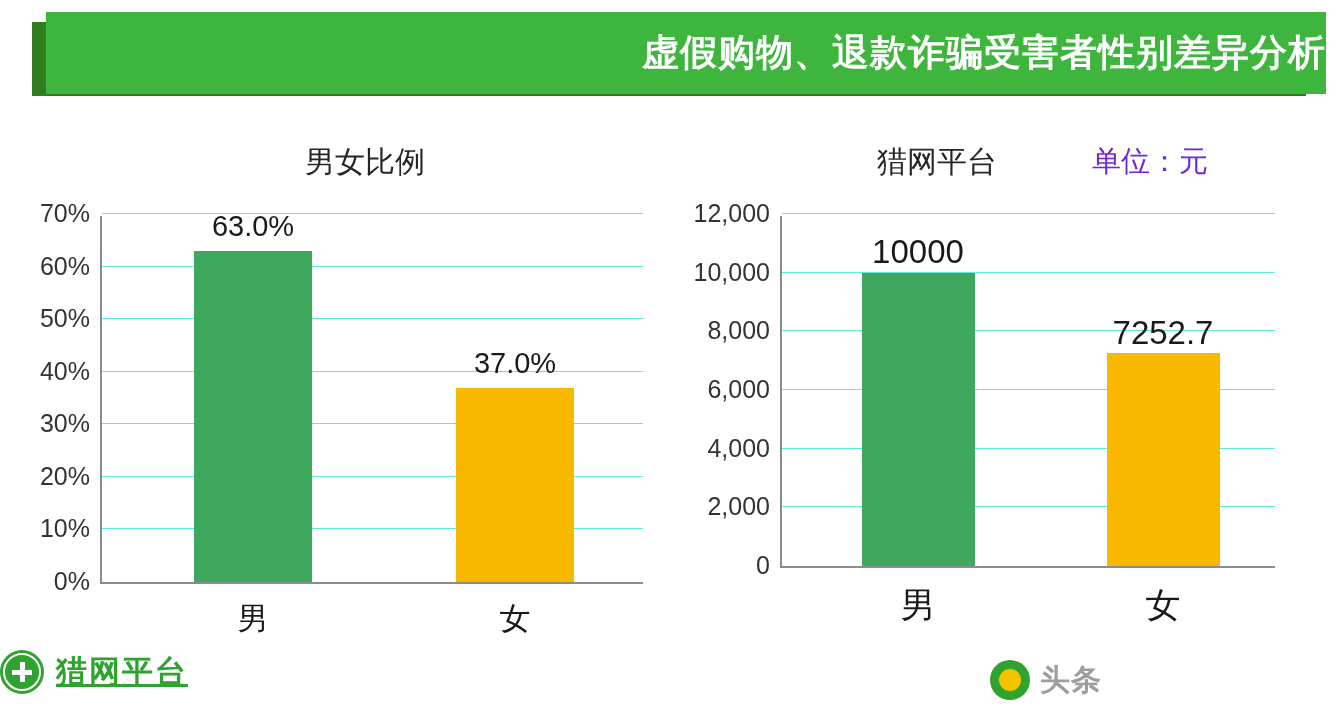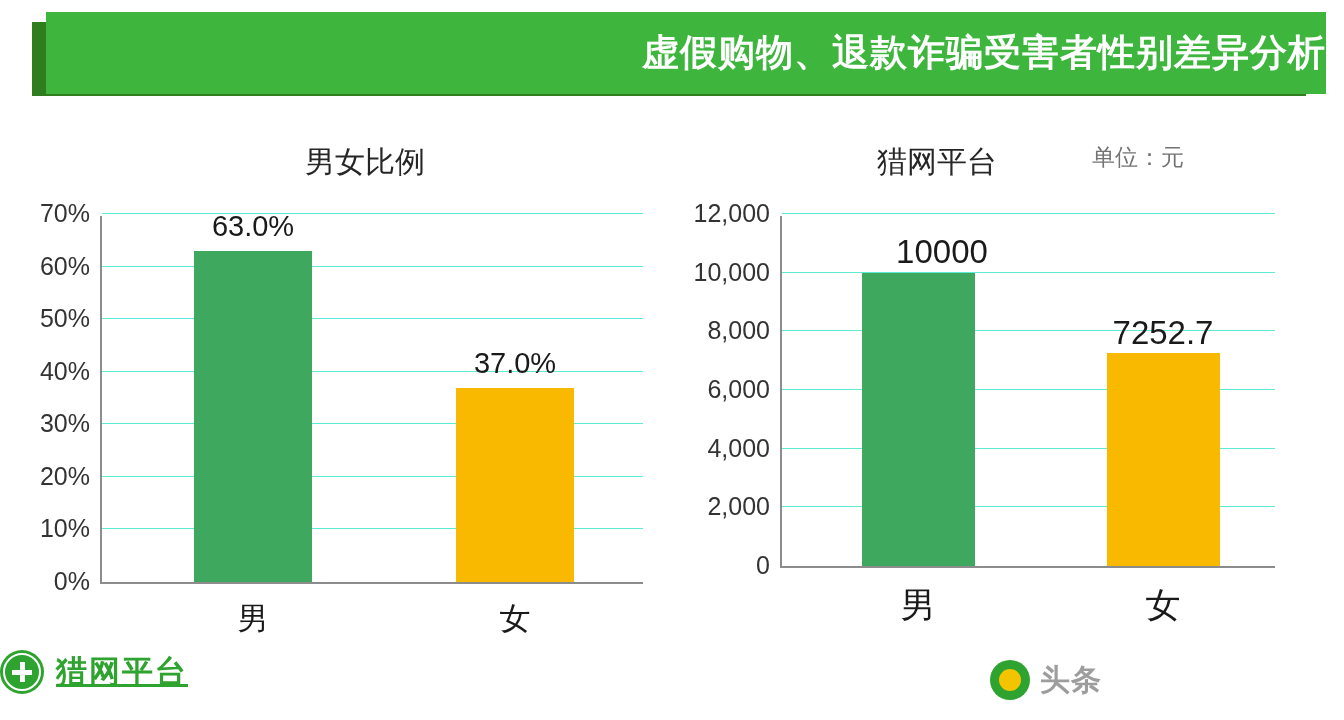--- a/index.html
+++ b/index.html
@@ -47,21 +47,21 @@
   .panel-heading {
     position: absolute;
     top: 22px;
     color: #262626;
     font-size: 30px;
     white-space: nowrap;
   }
   #left-heading  { left: 305px; }
   #right-heading { left: 205px; }
   #right-unit    { left: 420px; top: 22px; position: absolute;
-                   color:#737373; font-size:23px; white-space:nowrap; }
+                   color:#6d28d9; font-size:29px; white-space:nowrap; }
 
   
   .plot {
     position: absolute;
     border-left: 2px solid #8c8c8c;
     border-bottom: 2px solid #8c8c8c;
   }
   #plot-left {
     left: 100px; top: 96px;
     width: 543px; height: 368px;
@@ -220,21 +220,21 @@
     <div class="gridline" style="bottom:58.7px">
       <span class="ytick" style="top:0">2,000</span>
     </div>
     <div class="gridline" style="bottom:0px;background:transparent">
       <span class="ytick" style="top:0">0</span>
     </div>
 
     <div class="bar" style="left:80px; width:113px; height:293.3px; background:#3fa85f;"></div>
     <div class="bar" style="left:325px; width:113px; height:212.7px; background:#f9b900;"></div>
 
-    <span class="bar-label" style="left:136px; top:55px; font-size:33px;margin-left:24px;">10000</span>
+    <span class="bar-label" style="left:136px; top:55px; font-size:33px;">10000</span>
     <span class="bar-label" style="left:381px; top:136px; font-size:33px;">7252.7</span>
 
     <span class="cat-label" style="left:136px; top:366px; font-size:35px;">男</span>
     <span class="cat-label" style="left:381px; top:366px; font-size:35px;">女</span>
   </div>
 </div>
 
 <div id="footer">
   <div id="lw-logo">
     <div id="lw-circle">

